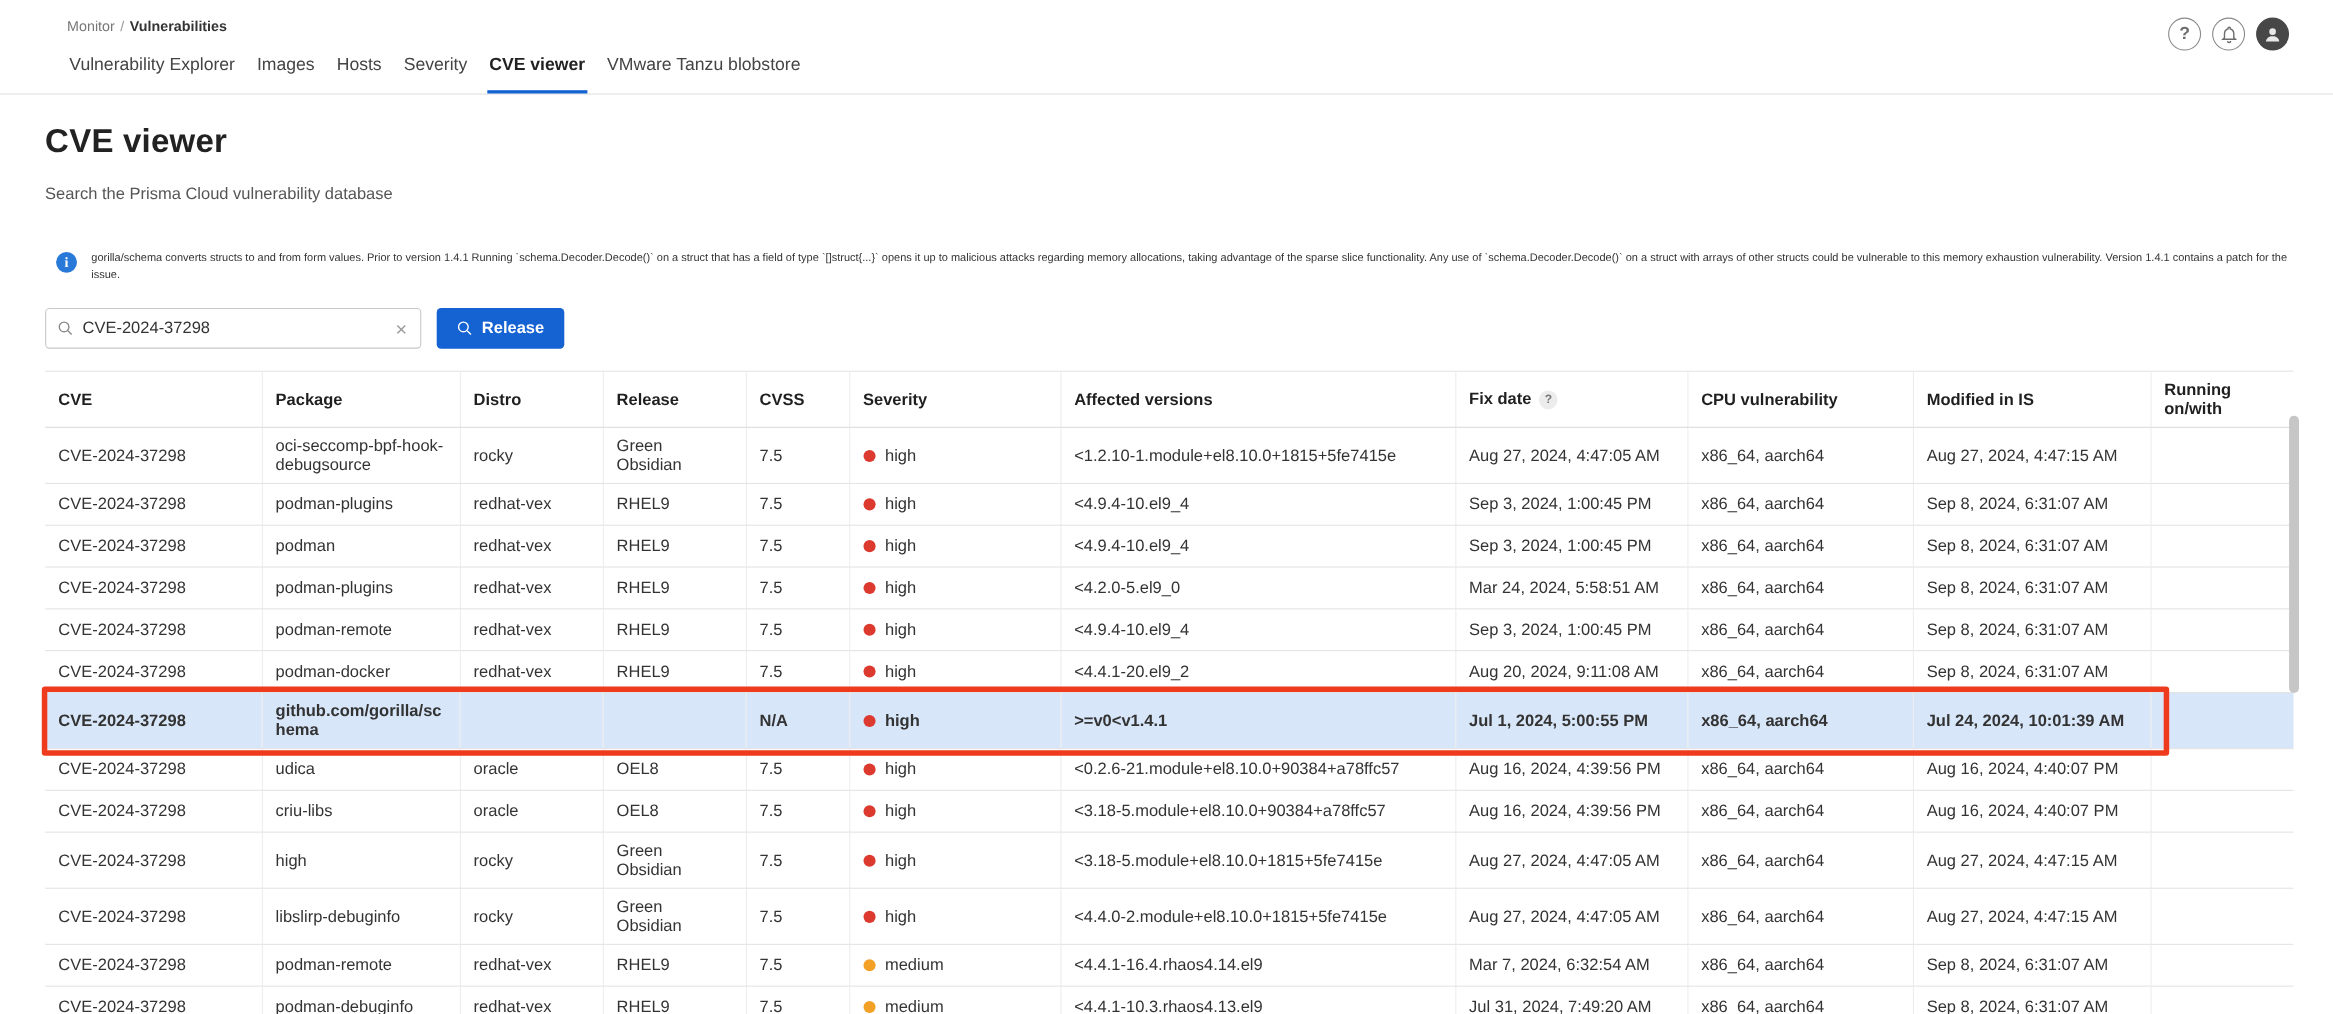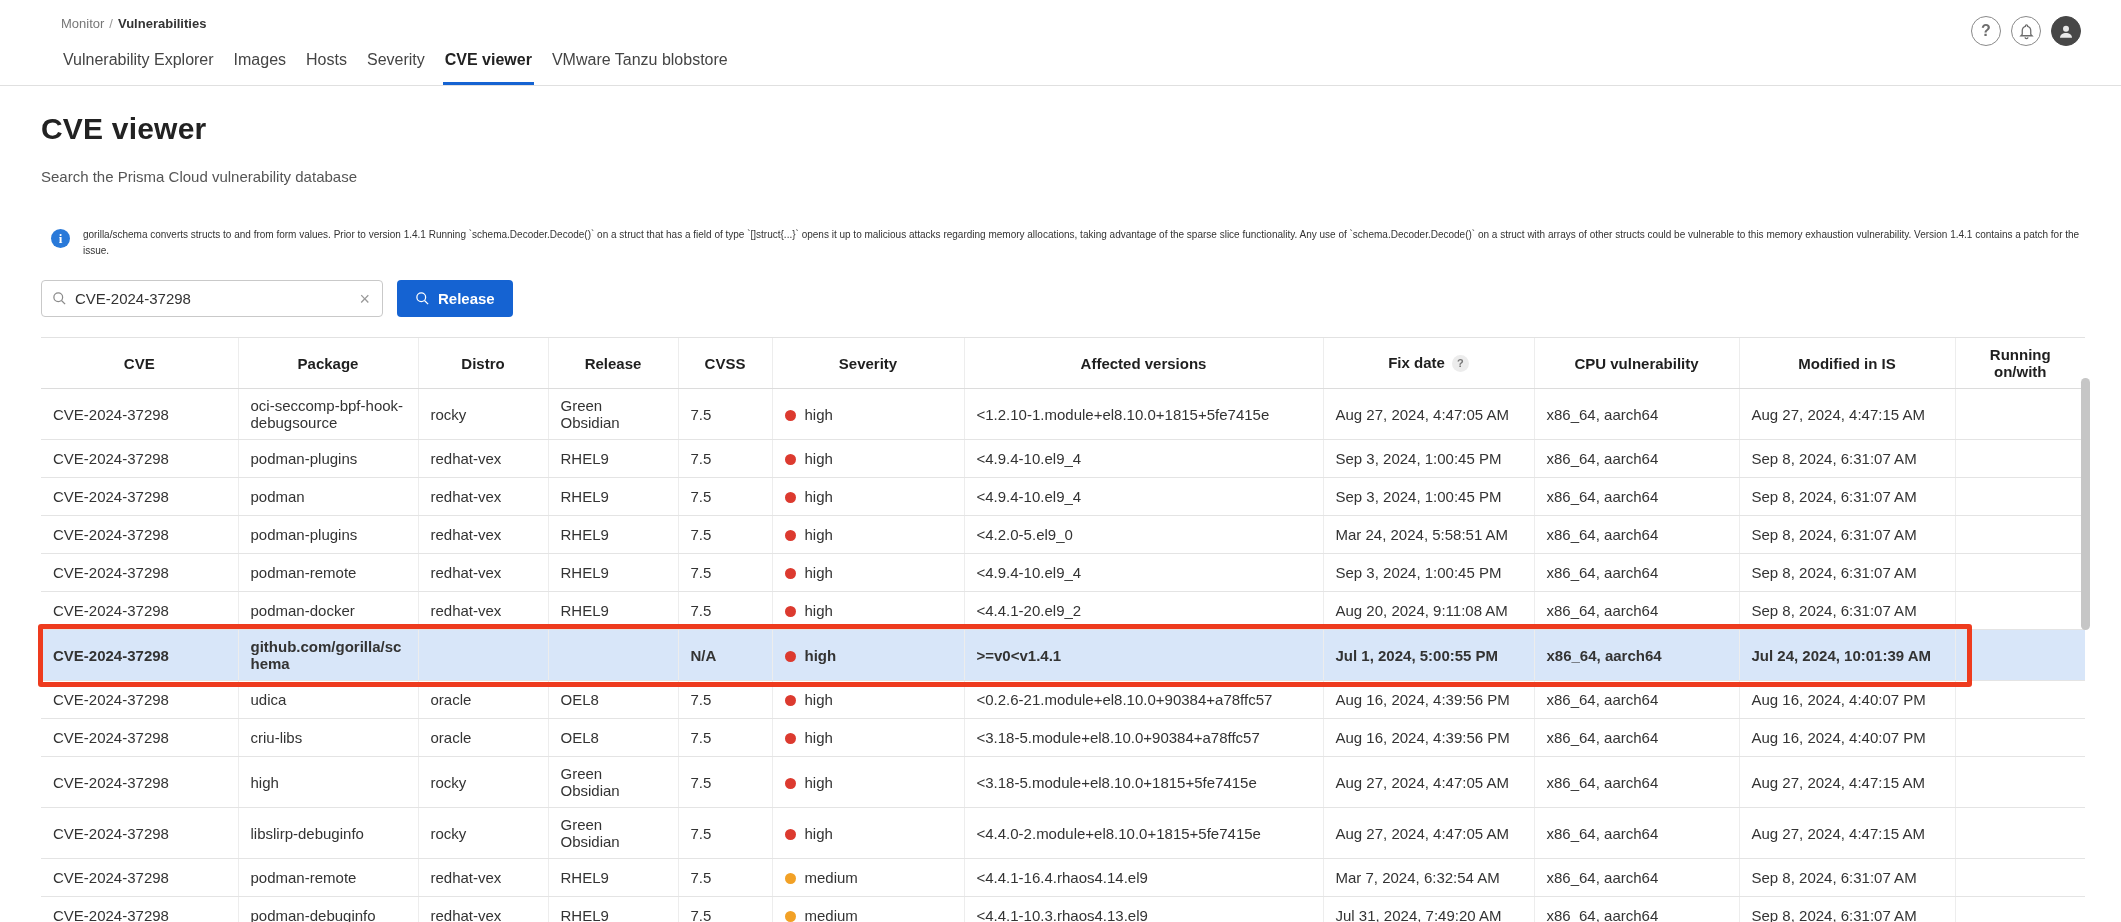--- a/index.html
+++ b/index.html
@@ -44,21 +44,21 @@
   .clear-x { color:#9a9a9a; font-size:18px; cursor:pointer; line-height:1; padding:0 2px; }
   .search-btn { height:37px; background:#1563d2; border:none; border-radius:4px; color:#fff; font-size:15px; font-weight:600;
     display:flex; align-items:center; gap:8px; padding:0 18px; cursor:pointer; font-family:inherit; }
   .search-btn svg { width:15px; height:15px; stroke:#fff; fill:none; stroke-width:2; }
 
   
   .table-wrapper { position:relative; margin-top:20px; border-top:1px solid #e2e2e2; border-bottom:1px solid #d6d6d6; }
   table { width:2044px; border-collapse:collapse; table-layout:fixed; }
   th, td { text-align:left; padding:8px 12px; font-size:15px; border-bottom:1px solid #e4e4e4; border-right:1px solid #ededed; height:38px; vertical-align:middle; word-wrap:break-word; }
   th:last-child, td:last-child { border-right:none;margin-top:28px; }
-  th { font-weight:700; color:#1f1f1f; border-bottom:1px solid #dcdcdc; background:#fff; cursor:pointer;text-align:center; }
+  th { font-weight:700; color:#1f1f1f; border-bottom:1px solid #dcdcdc; background:#fff; cursor:pointer; }
   td { color:#333; }
   tr.row-highlighted td { background:#d8e6f9; font-weight:700; }
 
   .sev-cell { }
   .sev-dot { display:inline-block; width:11px; height:11px; border-radius:50%; margin-right:9px; vertical-align:-1px; }
   .sev-dot.high { background:#dc3a2f; }
   .sev-dot.medium { background:#f2a126; }
 
   .th-help { display:inline-flex; width:17px; height:17px; border-radius:50%; background:#ececec; color:#777;
     font-size:11px; font-weight:700; align-items:center; justify-content:center; margin-left:7px; vertical-align:1px; cursor:pointer; }

